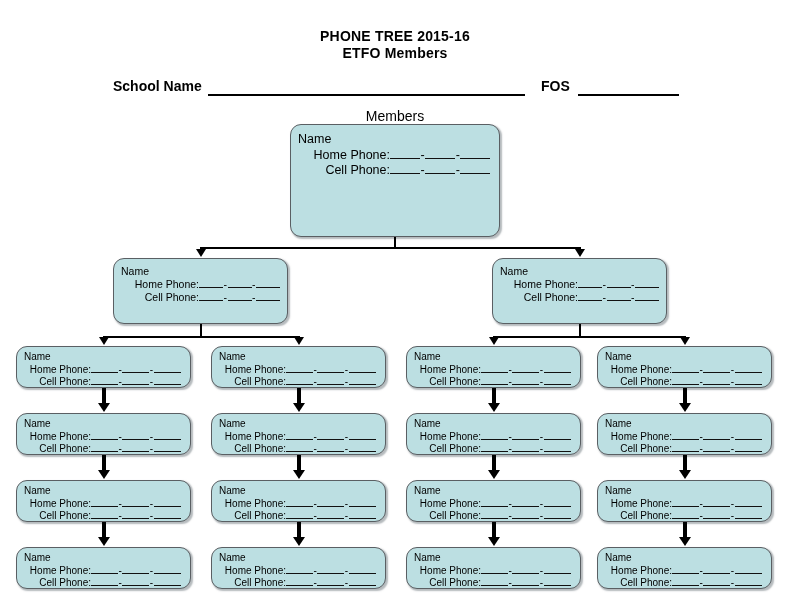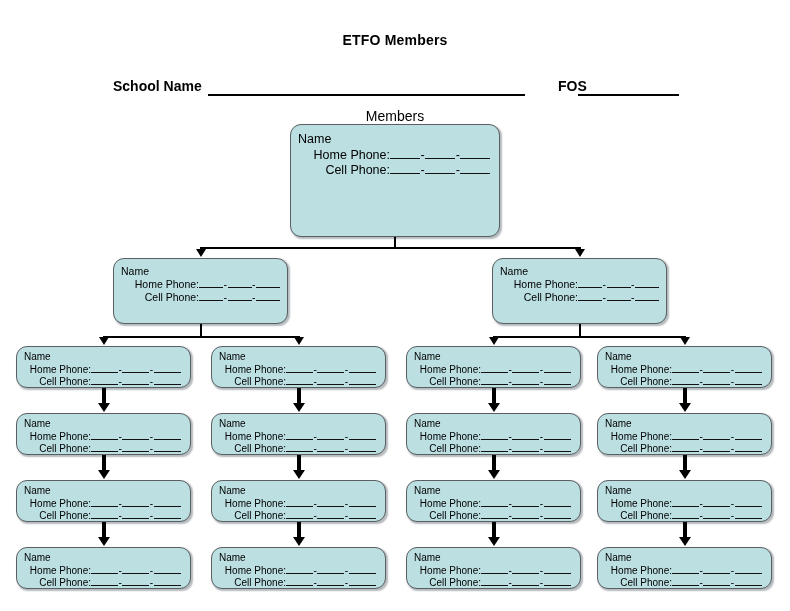--- a/index.html
+++ b/index.html
@@ -20,21 +20,20 @@
   #header-block {
     position: absolute;
     top: 0; left: 0; right: 0;
   }
   .title-line {
     text-align: center;
     font-weight: bold;
     font-size: 14px;
     letter-spacing: 0.2px;
     line-height: 17px;
-    margin-top: 32px;
   }
   #title-1 { margin-top: 28px; }
 
   #school-row {
     position: absolute;
     top: 74px;
     left: 0;
     width: 687px;
     height: 26px;
   }
@@ -51,21 +50,21 @@
   #school-name-rule {
     position: absolute;
     left: 208px;
     top: 20px;
     width: 317px;
     height: 2px;
     background: #000;
   }
   #fos-label {
     position: absolute;
-    left: 558px;
+    left: 541px;
     top: 3px;
   }
   #fos-rule {
     position: absolute;
     left: 578px;
     top: 20px;
     width: 101px;
     height: 2px;
     background: #000;
   }
@@ -164,20 +163,21 @@
     border-left-width: 6px;
     border-right-width: 6px;
     border-top-width: 9px;
   }
   .vline.thick { width: 4px; }
 </style>
 </head>
 <body>
 
 <div id="header-block">
+  <div class="title-line" id="title-1">PHONE TREE 2015-16</div>
   <div class="title-line" id="title-2">ETFO Members</div>
 </div>
 
 <div id="school-row">
   <span class="field-label" id="school-name-label">School Name</span>
   <span id="school-name-rule"></span>
   <span class="field-label" id="fos-label">FOS</span>
   <span id="fos-rule"></span>
 </div>
 

